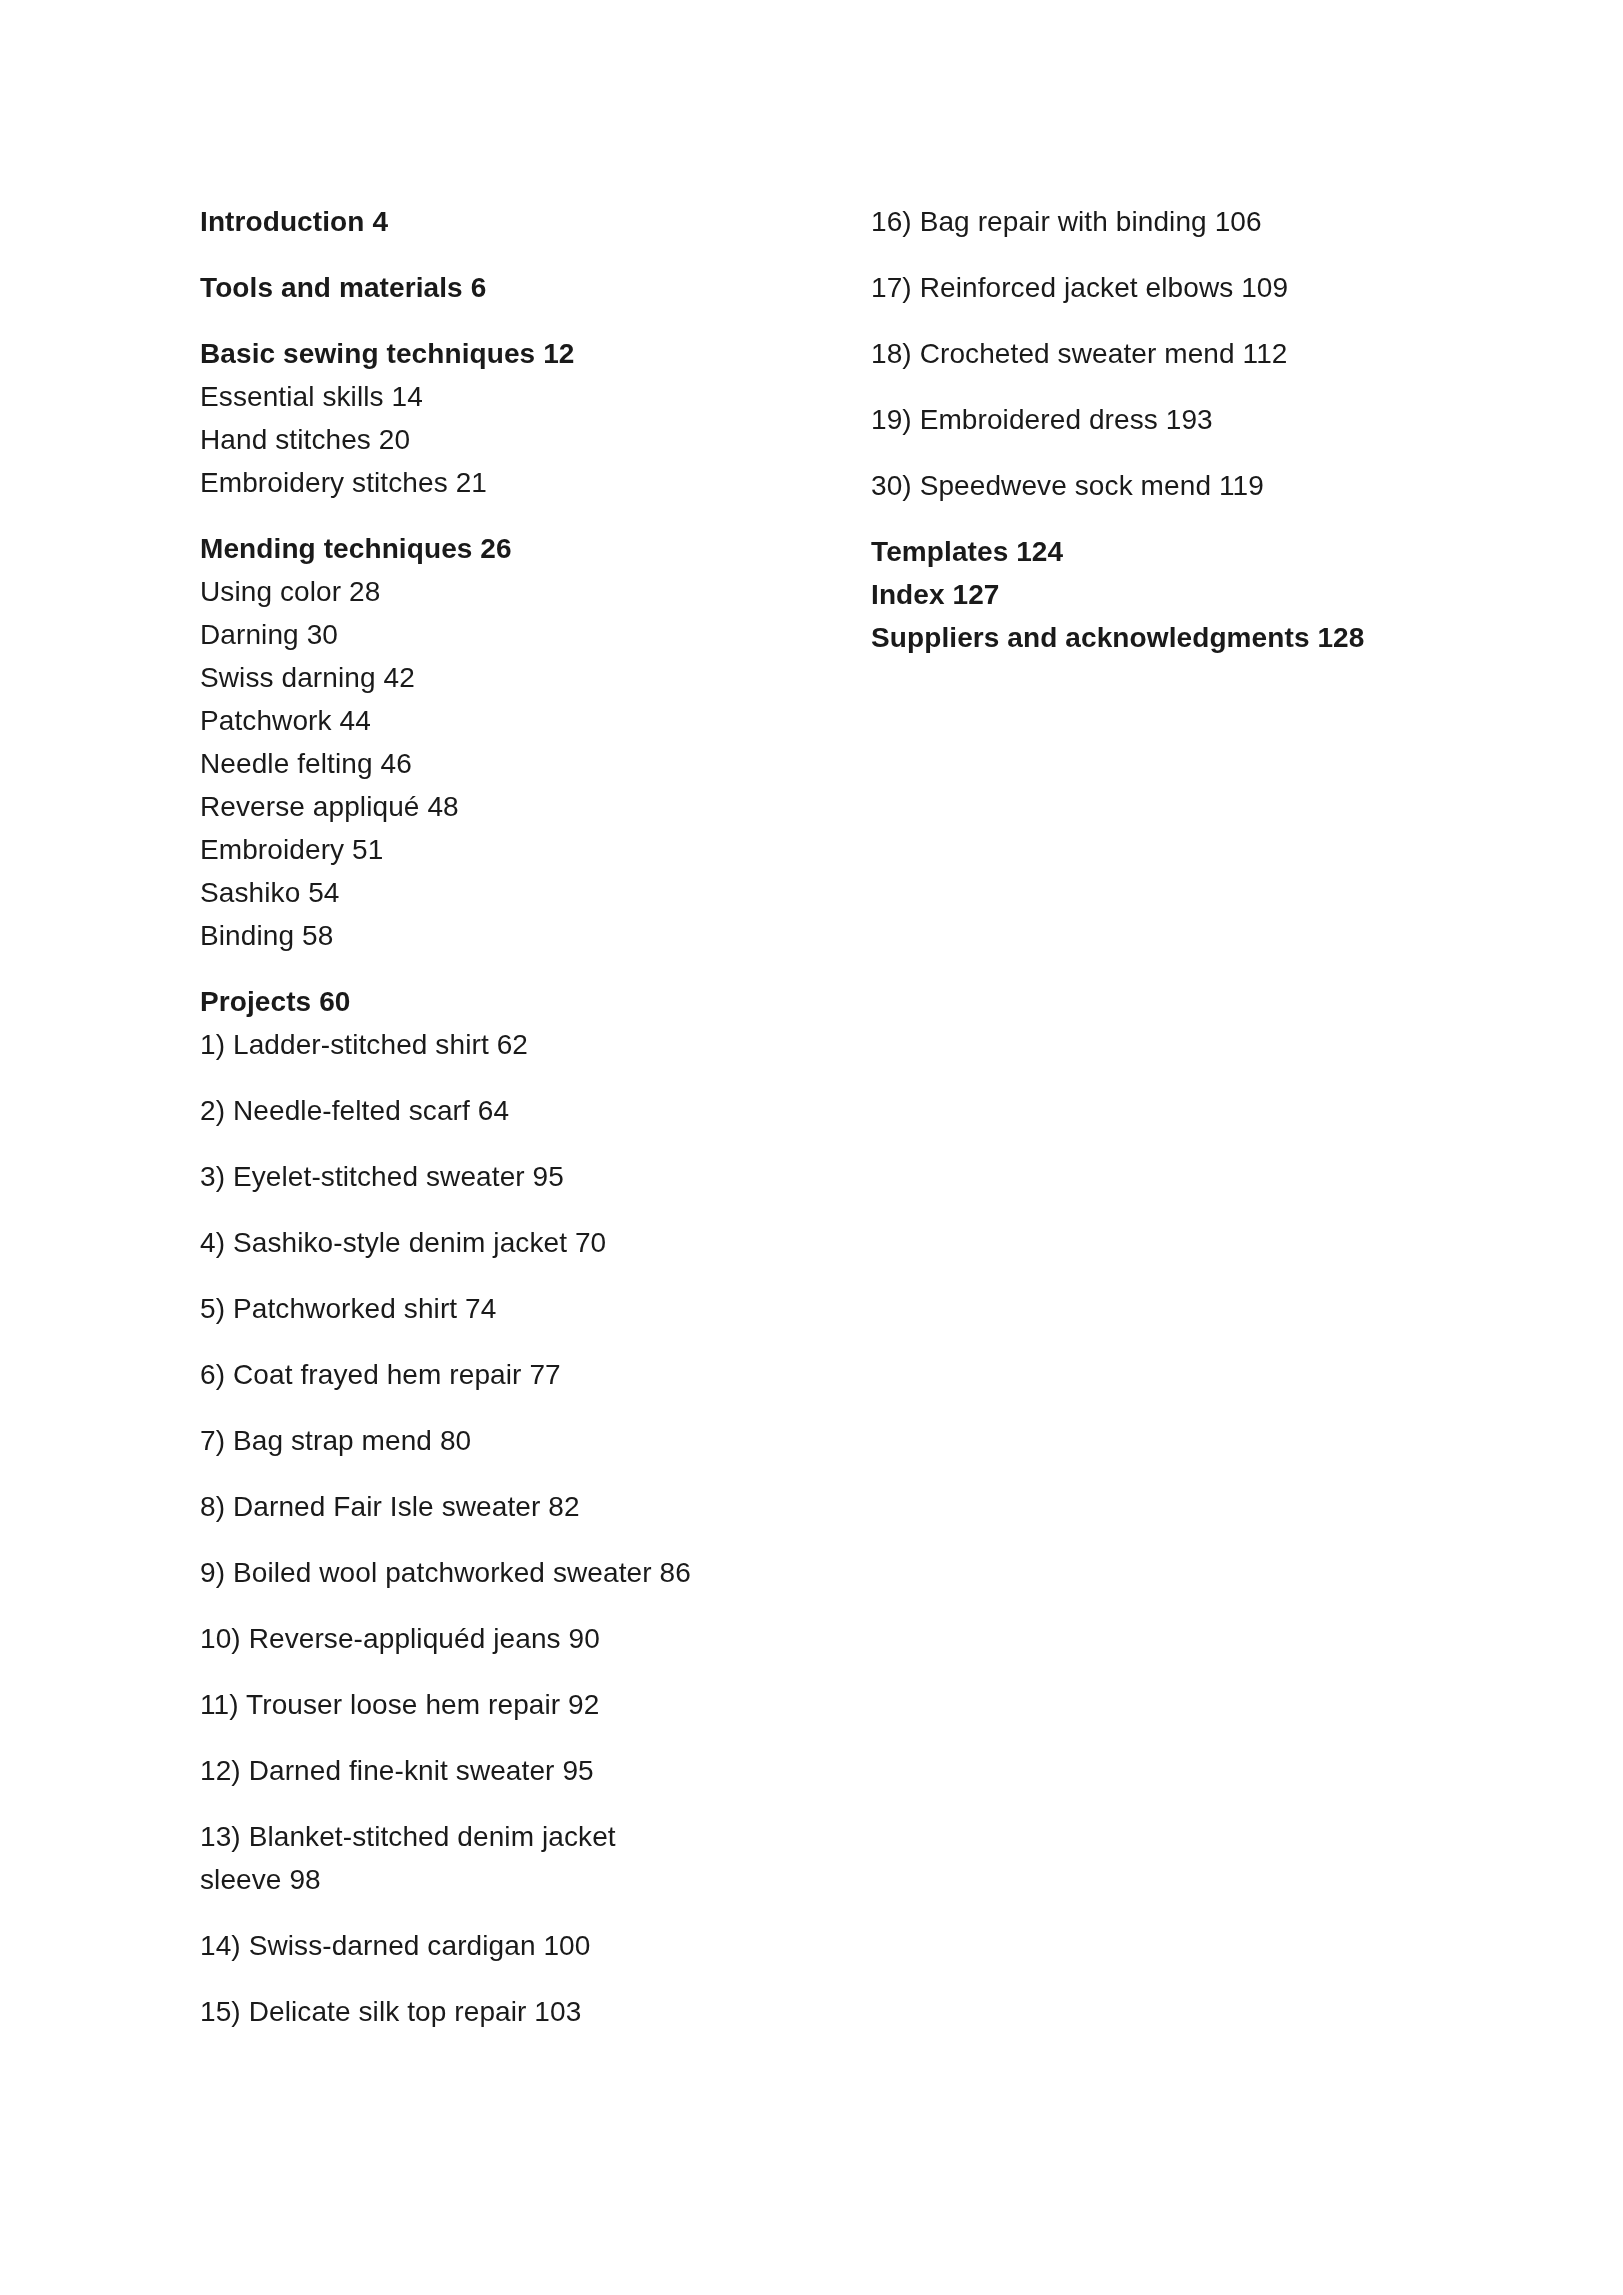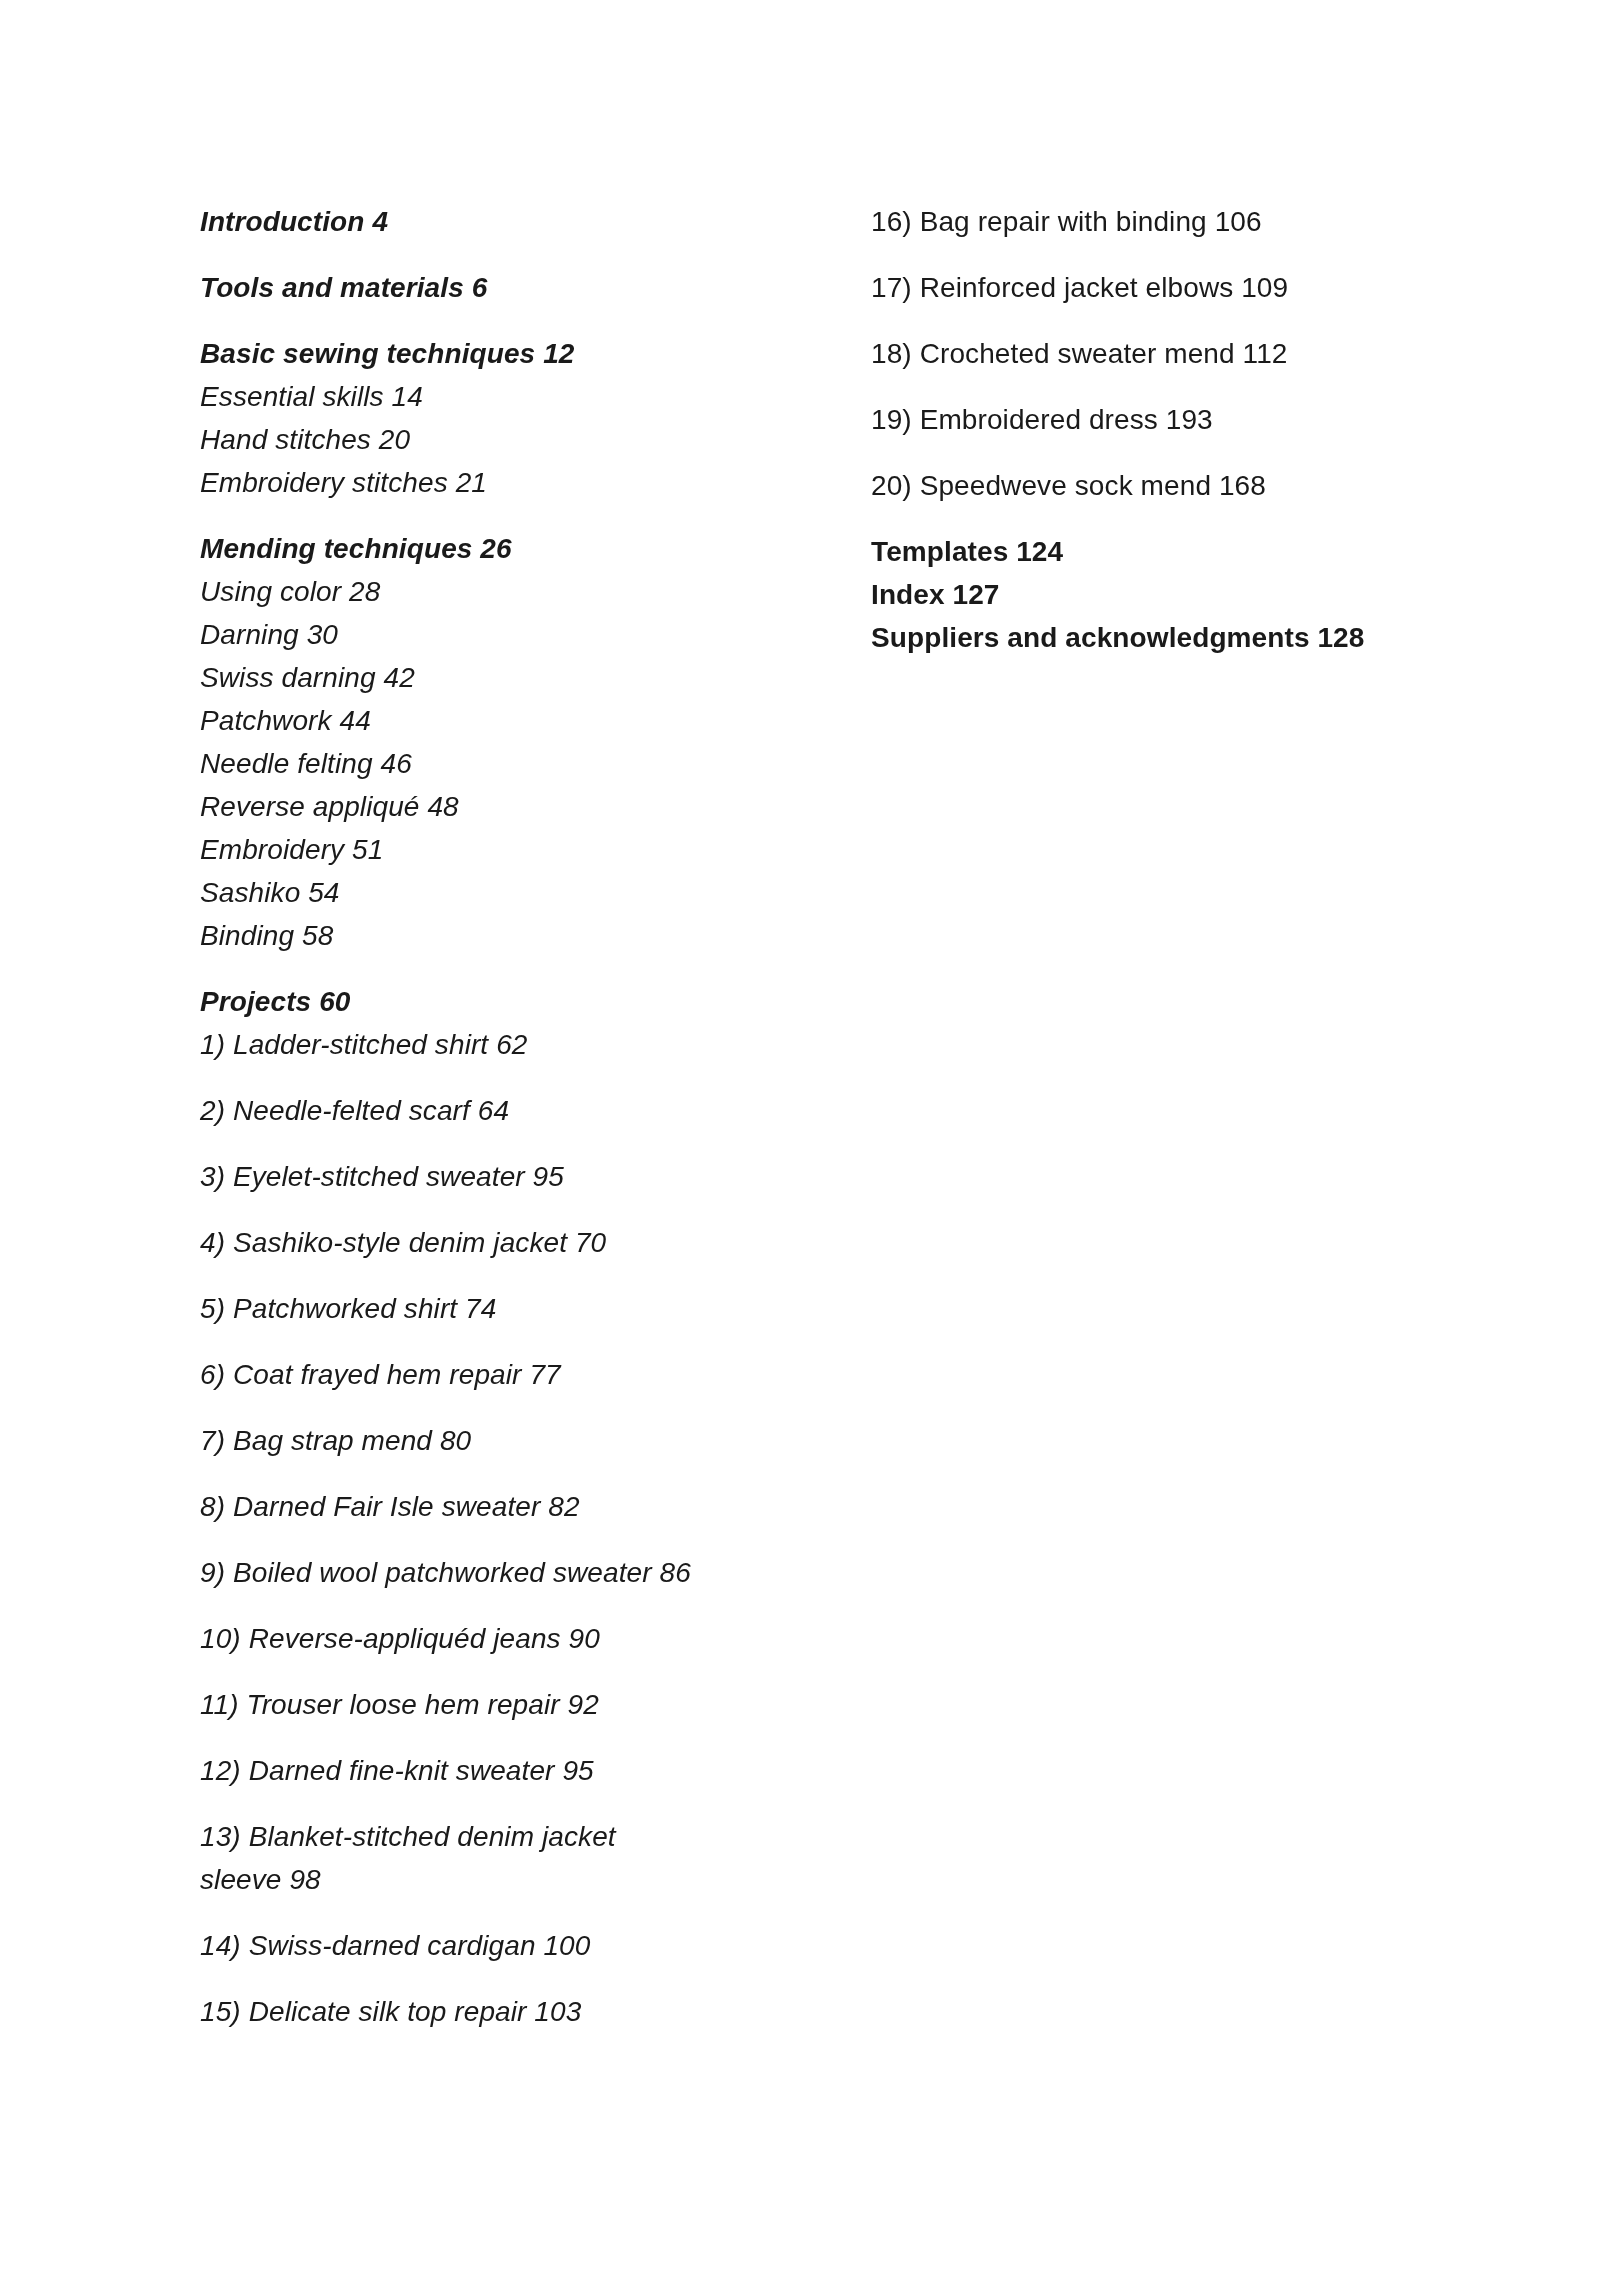--- a/index.html
+++ b/index.html
@@ -27,21 +27,20 @@
     display: flex;
     align-items: flex-start;
   }
   .column {
     box-sizing: border-box;
   }
   .column-left {
     width: 501px;
     margin-right: 170px;
     flex: 0 0 auto;
-    font-style: italic;
   }
   .column-right {
     width: 504px;
     flex: 0 0 auto;
   }
   .block {
     margin: 0 0 23px 0;
   }
   .line {
     font-size: 28px;
@@ -137,21 +136,21 @@
         <div class="block">
           <div class="line">17) Reinforced jacket elbows 109</div>
         </div>
         <div class="block">
           <div class="line">18) Crocheted sweater mend 112</div>
         </div>
         <div class="block">
           <div class="line">19) Embroidered dress 193</div>
         </div>
         <div class="block">
-          <div class="line">20) Speedweve sock mend 168</div>
+          <div class="line">30) Speedweve sock mend 119</div>
         </div>
         <div class="block">
           <div class="line bold">Templates 124</div>
           <div class="line bold">Index 127</div>
           <div class="line bold">Suppliers and acknowledgments 128</div>
         </div>
       </div>
   </div>
 </div>
 

